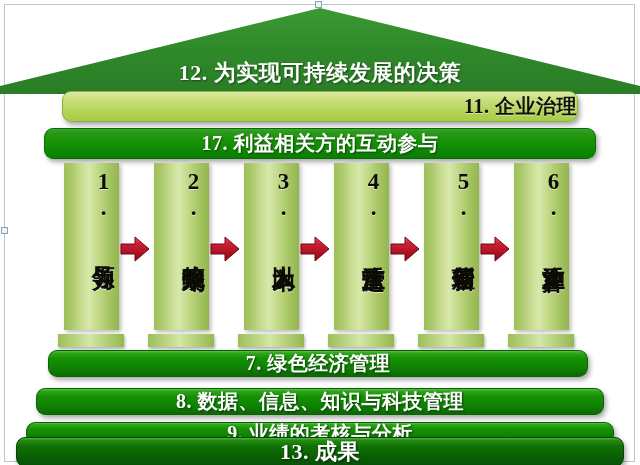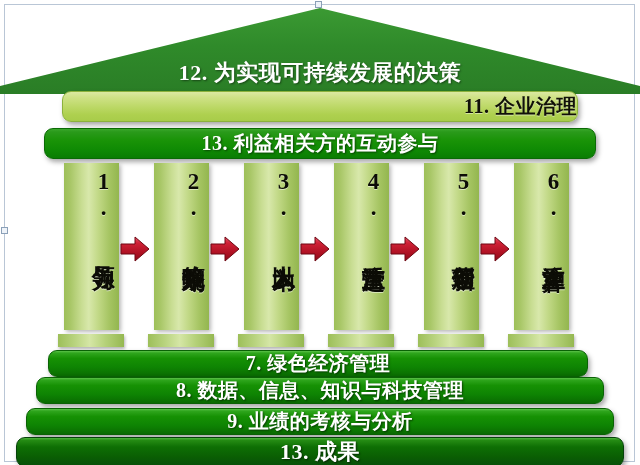--- a/index.html
+++ b/index.html
@@ -193,21 +193,21 @@
       <polygon points="320,0 640,78 640,86 0,86 0,78" fill="url(#roofGrad)"></polygon>
     </svg>
     <div class="roof-label">12. 为实现可持续发展的决策</div>
   </div>
 
   <div class="bar bar-light" style="left:62px; top:91px; width:516px; height:31px;">
     <span class="bar-text">11. 企业治理</span>
   </div>
 
   <div class="bar bar-green" style="left:44px; top:128px; width:552px; height:31px;">
-    <span class="bar-text">13. 利益相关方的互动参与</span>
+    <span class="bar-text">17. 利益相关方的互动参与</span>
   </div>
 
   <div class="pillar" style="left:64px;">
     <div class="pillar-text">1. 领导力</div>
   </div>
   <div class="pillar-foot" style="left:58px;"></div>
 
   <div class="pillar" style="left:154px;">
     <div class="pillar-text">2. 策略规划</div>
   </div>
@@ -264,25 +264,25 @@
   <div class="arrow" style="left:480px;">
     <svg width="30" height="30" viewBox="0 0 30 30" xmlns="http://www.w3.org/2000/svg">
       <path d="M1,10 L15,10 L15,3 L29,15 L15,27 L15,20 L1,20 Z" fill="url(#arrGrad)" stroke="#6e0712" stroke-width="1"></path>
     </svg>
   </div>
 
   <div class="bar bar-foot" style="left:48px; top:350px; width:540px; height:27px;">
     <span class="bar-text">7. 绿色经济管理</span>
   </div>
 
-  <div class="bar bar-foot" style="left:36px; top:377px; width:568px; height:27px;">
+  <div class="bar bar-foot" style="left:36px; top:388px; width:568px; height:27px;">
     <span class="bar-text">8. 数据、信息、知识与科技管理</span>
   </div>
 
-  <div class="bar bar-foot" style="left:26px; top:408px; width:588px; height:27px;">
+  <div class="bar bar-foot" style="left:26px; top:422px; width:588px; height:22px;">
     <span class="bar-text">9.  业绩的考核与分析</span>
   </div>
 
   <div class="bar bar-base" style="left:16px; top:437px; width:608px; height:30px;">
     <span class="bar-text">13. 成果</span>
   </div>
 
 </div>
 
 </body></html>

